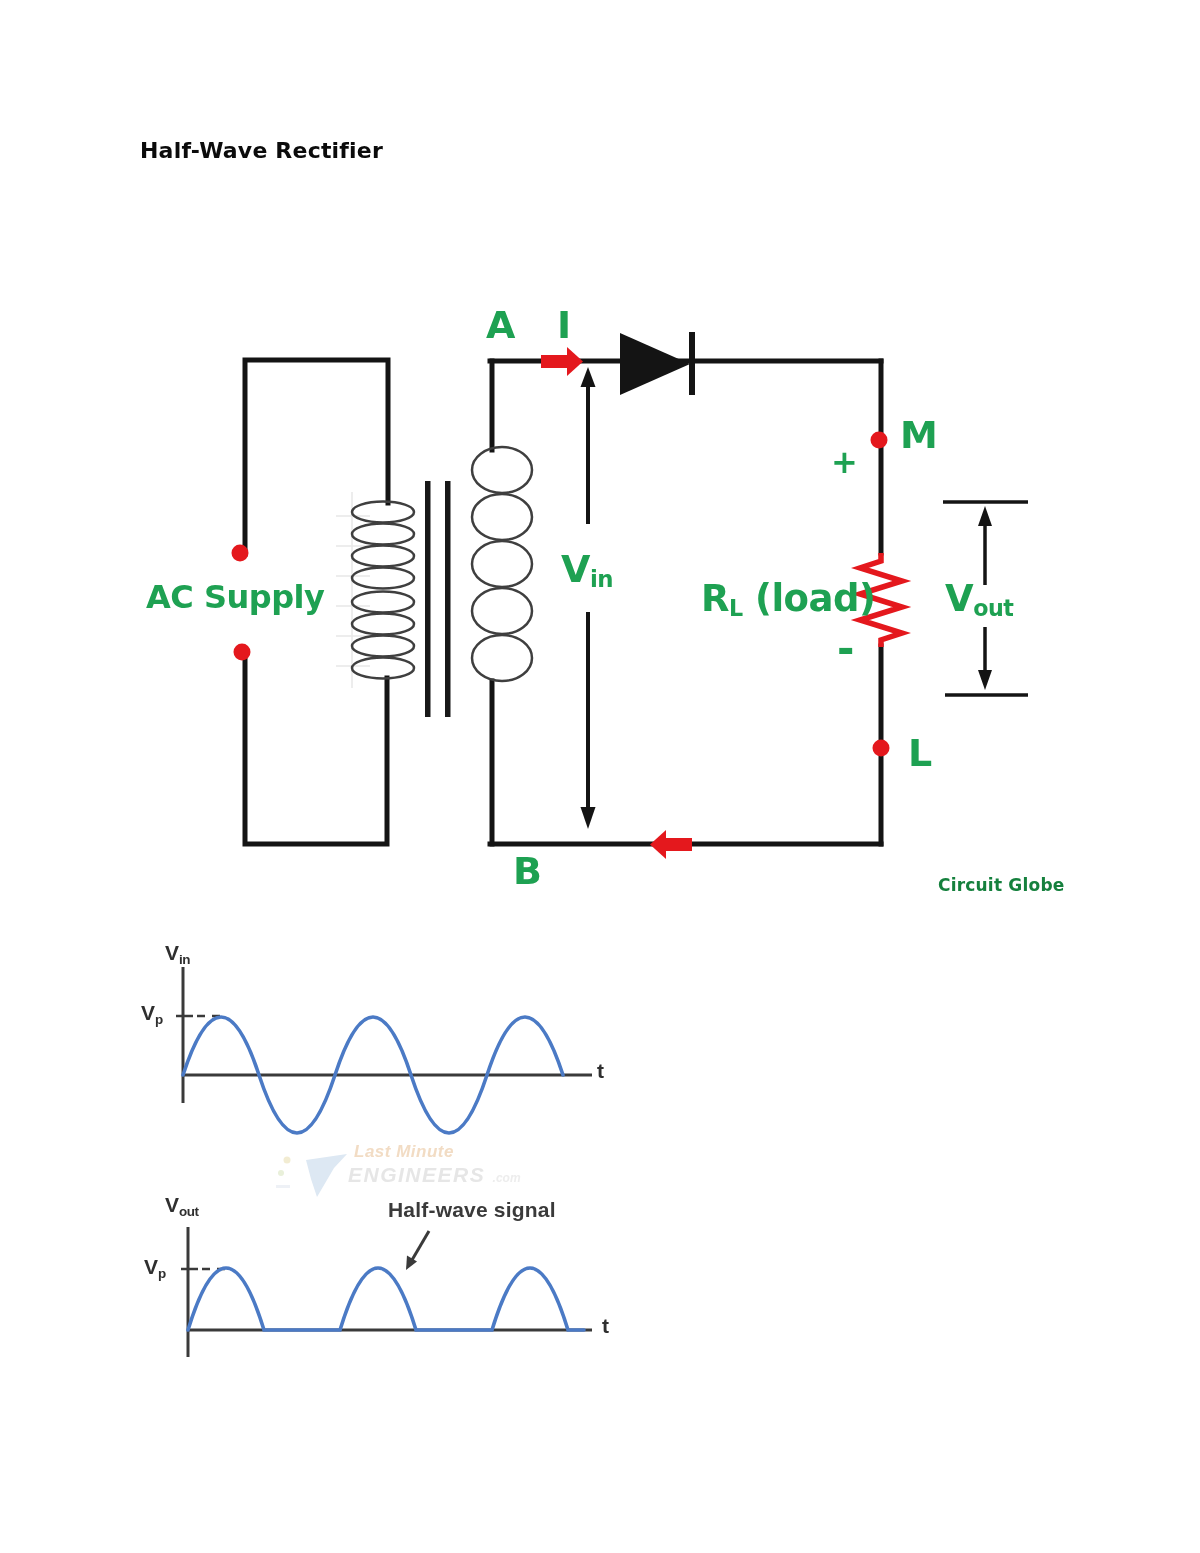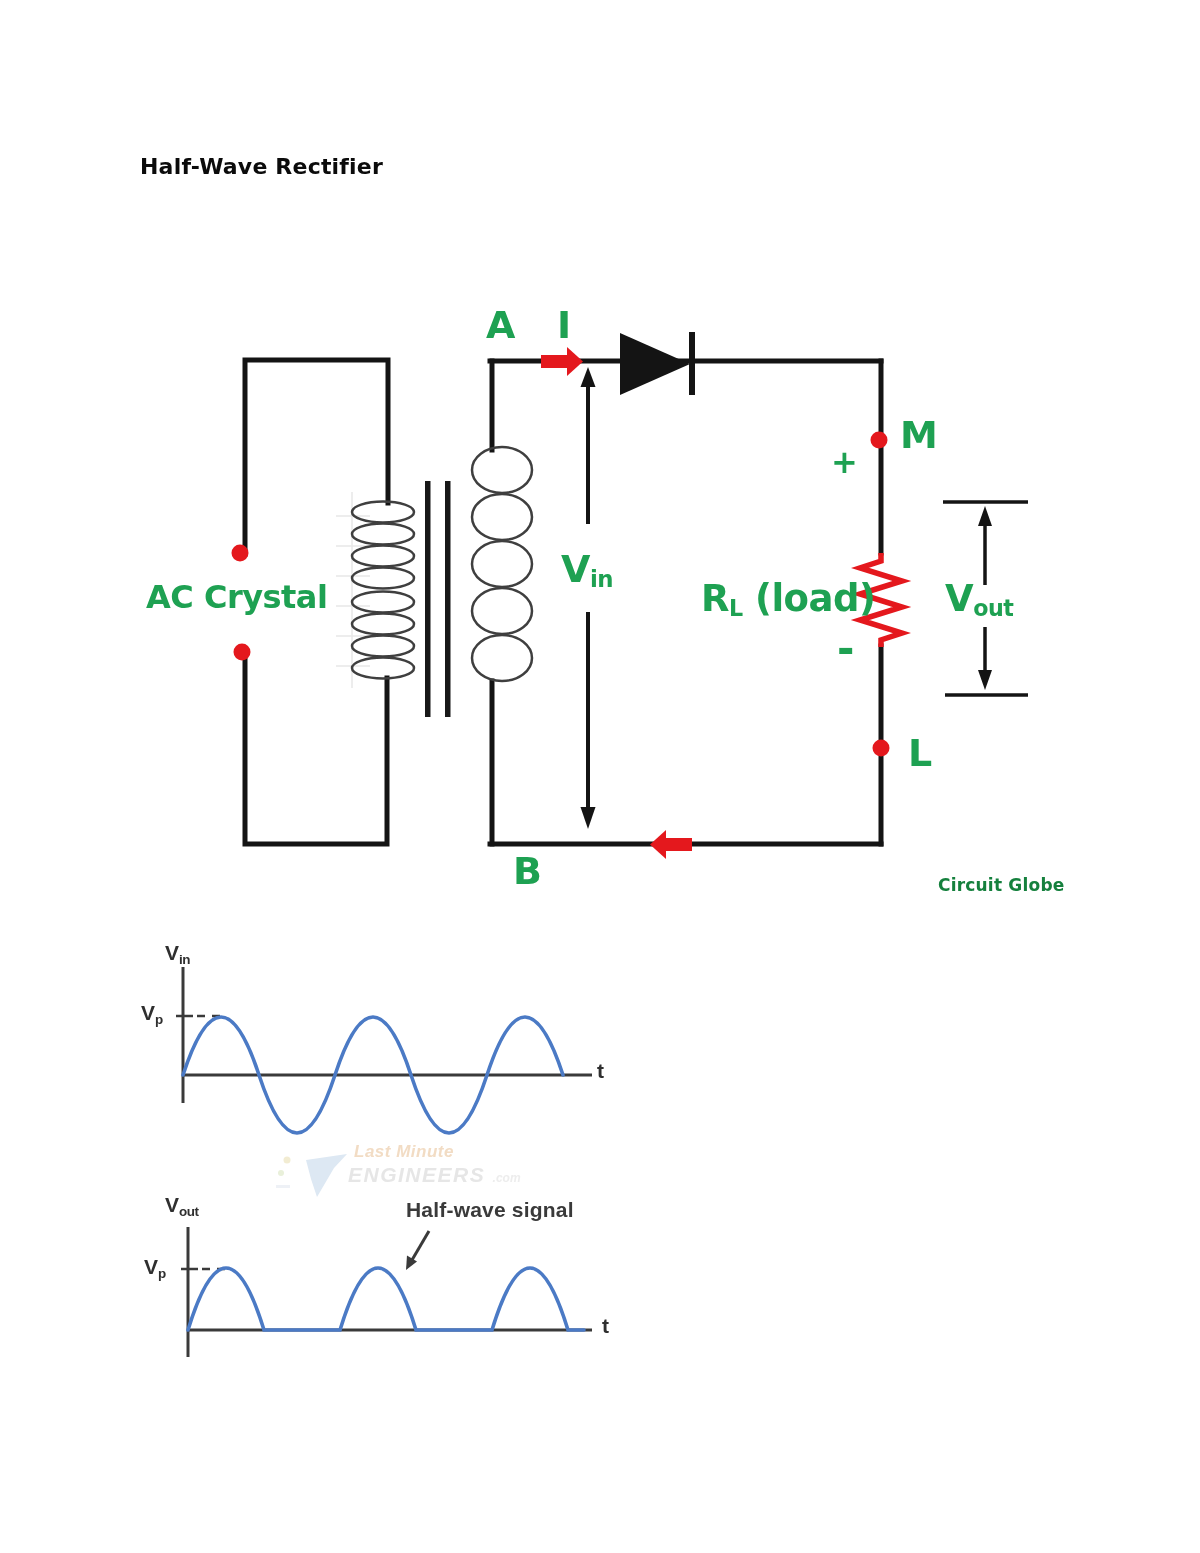--- a/index.html
+++ b/index.html
@@ -139,21 +139,21 @@
   </g>
 
   <g>
     <polygon points="306,1160 347,1154 334,1168 317,1197 311,1179" fill="#dde8f3"></polygon>
     <circle cx="287" cy="1160" r="3.5" fill="#f2ecd2"></circle>
     <circle cx="281" cy="1173" r="3" fill="#e9f0da"></circle>
     <rect x="276" y="1185" width="14" height="3" fill="#eef1f6"></rect>
   </g>
 </svg>
 
-<div class="lbl title" style="left:140px;top:140px;margin-top:16px;">Half-Wave Rectifier</div>
+<div class="lbl title" style="left:140px;top:140px;">Half-Wave Rectifier</div>
 
 <div class="lbl green sz34 center two-line" style="left:585px;top:218px;width:175px;">
 </div>
 
 <div class="lbl green sz38" style="left:486px;top:306px;">A</div>
 <div class="lbl green sz38" style="left:557px;top:306px;">I</div>
 <div class="lbl green sz38" style="left:900px;top:416px;">M</div>
 <div class="lbl green plus" style="left:831px;top:446px;">+</div>
 
 <div class="lbl green sz35" style="left:701px;top:580px;">
@@ -167,21 +167,21 @@
   <span>V</span><span class="sub">out</span>
 </div>
 
 <div class="lbl green sz38" style="left:908px;top:734px;">L</div>
 <div class="lbl green sz38" style="left:513px;top:852px;">B</div>
 
 <div class="lbl green sz38" style="left:561px;top:550px;">
   <span>V</span><span class="sub">in</span>
 </div>
 
-<div class="lbl green sz32" style="left:146px;top:581px;">AC Crystal</div>
+<div class="lbl green sz32" style="left:146px;top:581px;">AC Supply</div>
 
 <div class="lbl credit" style="left:938px;top:877px;">Circuit Globe</div>
 
 <div class="lbl axis-lbl" style="left:165px;top:942px;">
   <span>V</span><span class="sub">in</span>
 </div>
 <div class="lbl axis-lbl" style="left:141px;top:1002px;">
   <span>V</span><span class="sub">p</span>
 </div>
 <div class="lbl axis-lbl" style="left:597px;top:1060px;">t</div>
@@ -193,13 +193,13 @@
 </div>
 
 <div class="lbl axis-lbl" style="left:165px;top:1194px;">
   <span>V</span><span class="sub">out</span>
 </div>
 <div class="lbl axis-lbl" style="left:144px;top:1256px;">
   <span>V</span><span class="sub">p</span>
 </div>
 <div class="lbl axis-lbl" style="left:602px;top:1315px;">t</div>
 
-<div class="lbl annot" style="left:406px;top:1199px;">Half-wave signal</div>
+<div class="lbl annot" style="left:388px;top:1199px;">Half-wave signal</div>
 
 </body></html>

